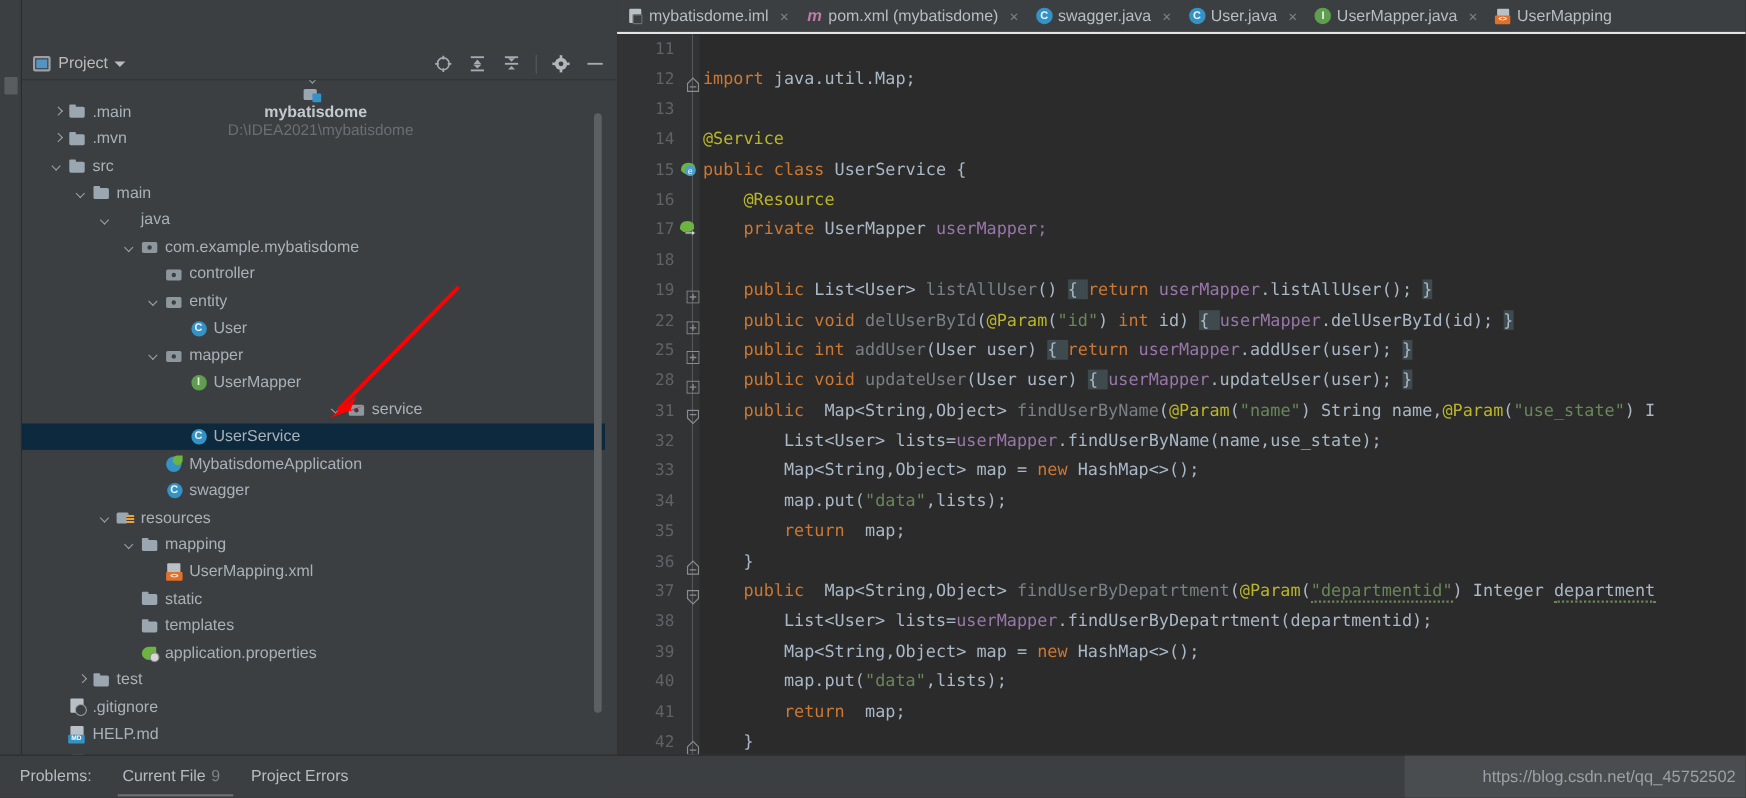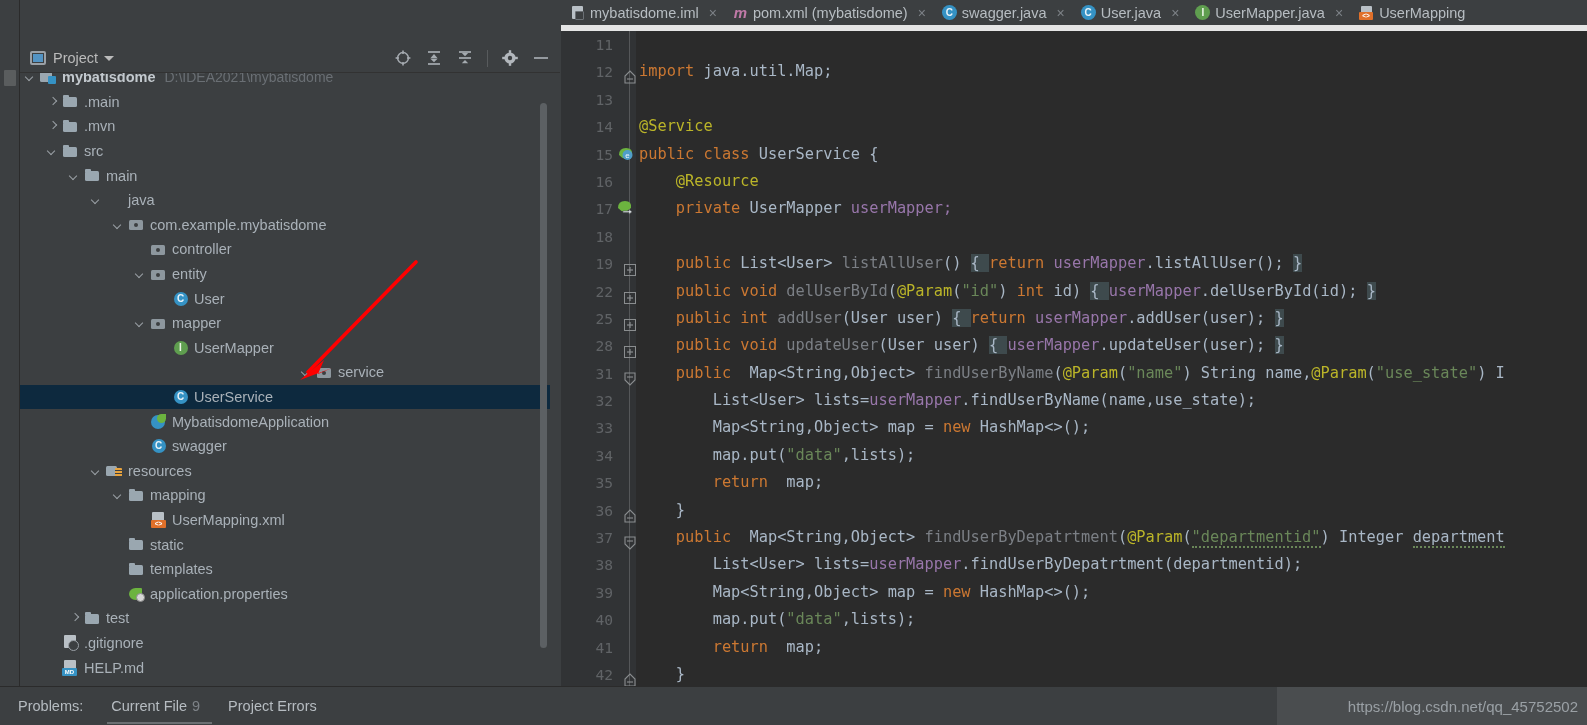--- a/index.html
+++ b/index.html
@@ -217,21 +217,21 @@
   .annot-arrow { position: absolute; left: 268px; top: 212px; pointer-events: none; }
 
   
   .editor {
     position: absolute; left: 561px; top: 0; right: 0; bottom: 39px;
     background: #2b2b2b;
   }
   .tabbar {
     position: relative; height: 31px; background: #3c3f41;
     display: flex; align-items: stretch; overflow: hidden;
-    border-bottom: 6px solid #e5e5e5;
+    border-bottom: 2px solid #e5e5e5;
   }
   .tab {
     display: flex; align-items: center; gap: 5px; padding: 0 7px 0 9px;
     font-size: 14.5px; color: #b7bdc2; white-space: nowrap; cursor: default;
   }
   .tab .tabclose {
     color: #7d8287; font-size: 14px; margin-left: 5px; line-height: 1;
   }
   .tabicon { width: 15px; height: 15px; position: relative; flex: 0 0 auto; }
   .tabicon.cls::before { content:""; position:absolute; left:0; top:0; width:15px; height:15px; background:#3592c4; border-radius:50%; }
@@ -354,21 +354,21 @@
         <div class="hicon">
           <svg width="18" height="18" viewBox="0 0 18 18">
             <line x1="2" y1="9" x2="16" y2="9" stroke="#b4bac0" stroke-width="1.7"></line>
           </svg>
         </div>
       </div>
     </div>
 
     <div class="tree">
       <div id="tree-rows" style="margin-top: -8px;">
-          <div class="row root" style="padding-left: 4px;">
+          <div class="row root" style="padding-left: 4px; flex-direction: column;">
             <span class="arrow down"></span>
             <span class="ico module"></span>
             <span>mybatisdome</span>
             <span class="path">D:\IDEA2021\mybatisdome</span>
           </div>
           <div class="row" style="padding-left: 26px;">
             <span class="arrow right"></span>
             <span class="ico folder"></span>
             <span>.main</span>
           </div>

